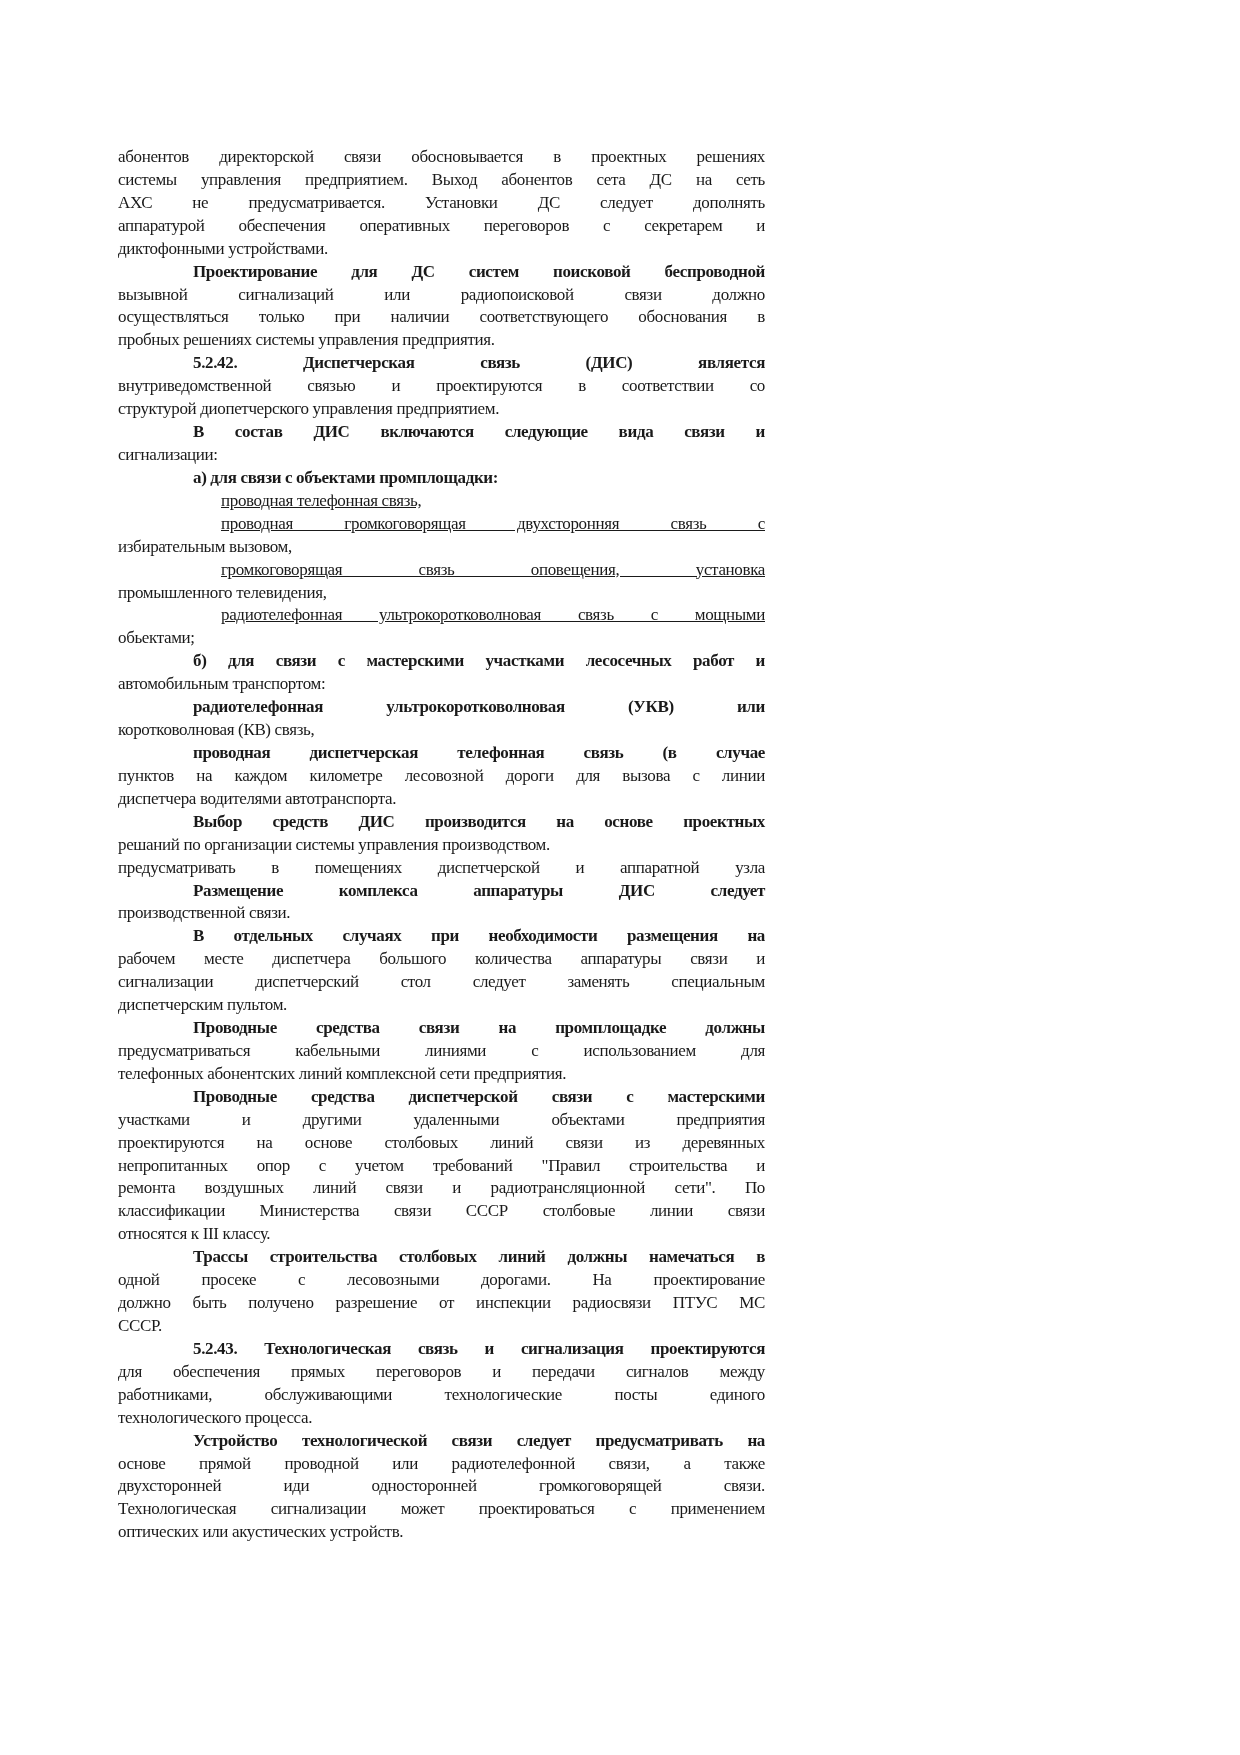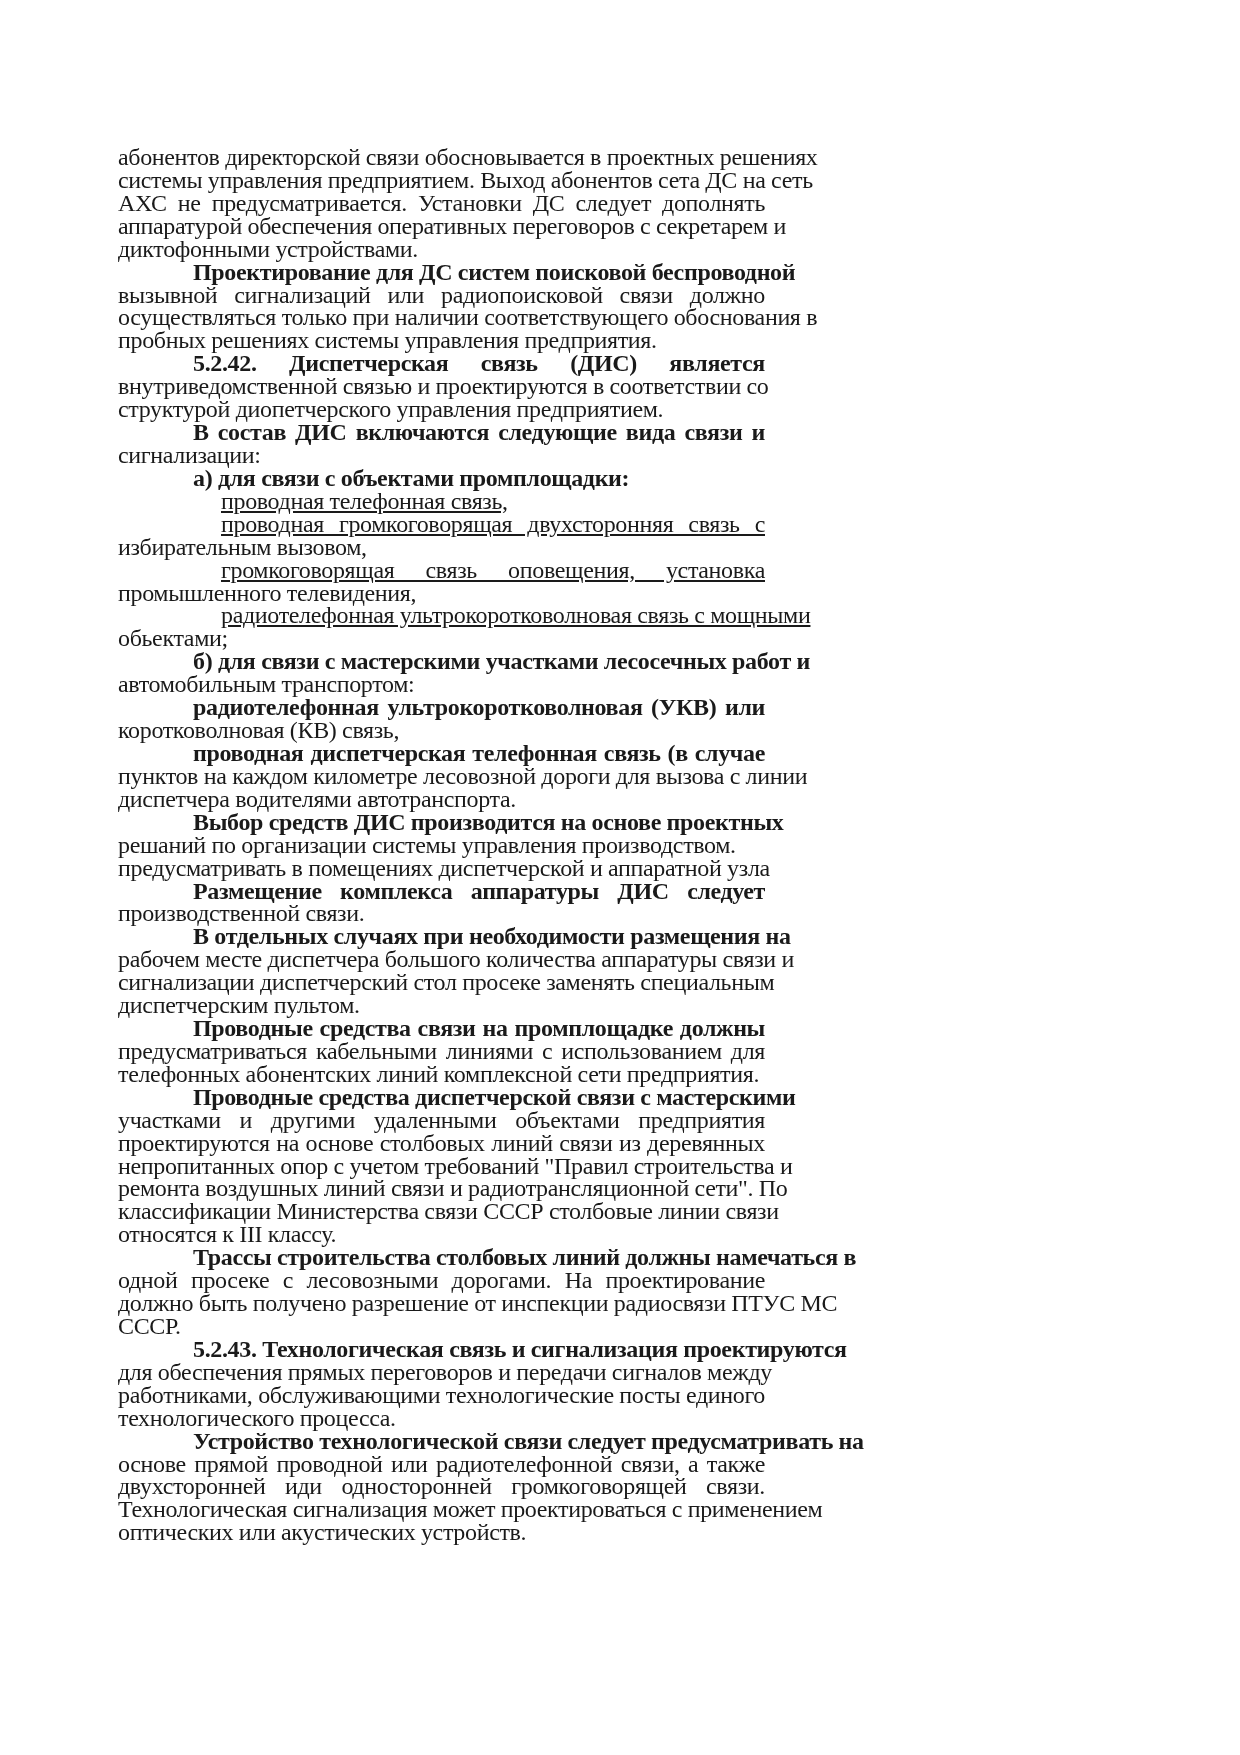--- a/index.html
+++ b/index.html
@@ -3,21 +3,21 @@
 <meta charset="utf-8">
 <style>
   html, body { margin: 0; padding: 0; background: #ffffff; }
   body { width: 1240px; height: 1755px; position: relative; overflow: hidden; }
   .page {
     position: absolute;
     left: 118px;
     top: 146px;
     width: 647px;
     font-family: "Liberation Serif", serif;
-    font-size: 24px;
+    font-size: 17px;
     color: #1a1a1a;
   }
   .para { margin: 0; padding: 0; }
   .line {
     display: block;
     height: 22.93px;
     line-height: 22.93px;
     white-space: nowrap;
     text-align: justify;
     text-align-last: justify;
@@ -90,21 +90,21 @@
       <div class="line last">решаний по организации системы управления производством.</div>
     </div>
     <div class="para">
       <div class="line">предусматривать в помещениях диспетчерской и аппаратной узла</div>
       <div class="line ind1">Размещение комплекса аппаратуры ДИС следует</div>
       <div class="line last">производственной связи.</div>
     </div>
     <div class="para">
       <div class="line ind1">В отдельных случаях при необходимости размещения на</div>
       <div class="line">рабочем месте диспетчера большого количества аппаратуры связи и</div>
-      <div class="line">сигнализации диспетчерский стол просеке заменять специальным</div>
+      <div class="line">сигнализации диспетчерский стол следует заменять специальным</div>
       <div class="line last">диспетчерским пультом.</div>
     </div>
     <div class="para">
       <div class="line ind1">Проводные средства связи на промплощадке должны</div>
       <div class="line">предусматриваться кабельными линиями с использованием для</div>
       <div class="line last">телефонных абонентских линий комплексной сети предприятия.</div>
     </div>
     <div class="para">
       <div class="line ind1">Проводные средства диспетчерской связи с мастерскими</div>
       <div class="line">участками и другими удаленными объектами предприятия</div>
@@ -123,16 +123,16 @@
     <div class="para">
       <div class="line ind1">5.2.43. Технологическая связь и сигнализация проектируются</div>
       <div class="line">для обеспечения прямых переговоров и передачи сигналов между</div>
       <div class="line">работниками, обслуживающими технологические посты единого</div>
       <div class="line last">технологического процесса.</div>
     </div>
     <div class="para">
       <div class="line ind1">Устройство технологической связи следует предусматривать на</div>
       <div class="line">основе прямой проводной или радиотелефонной связи, а также</div>
       <div class="line">двухсторонней иди односторонней громкоговорящей связи.</div>
-      <div class="line">Технологическая сигнализация может проектироваться с применением</div>
+      <div class="line">Технологическая сигнализации может проектироваться с применением</div>
       <div class="line last">оптических или акустических устройств.</div>
     </div>
   </div>
 
 </body></html>

